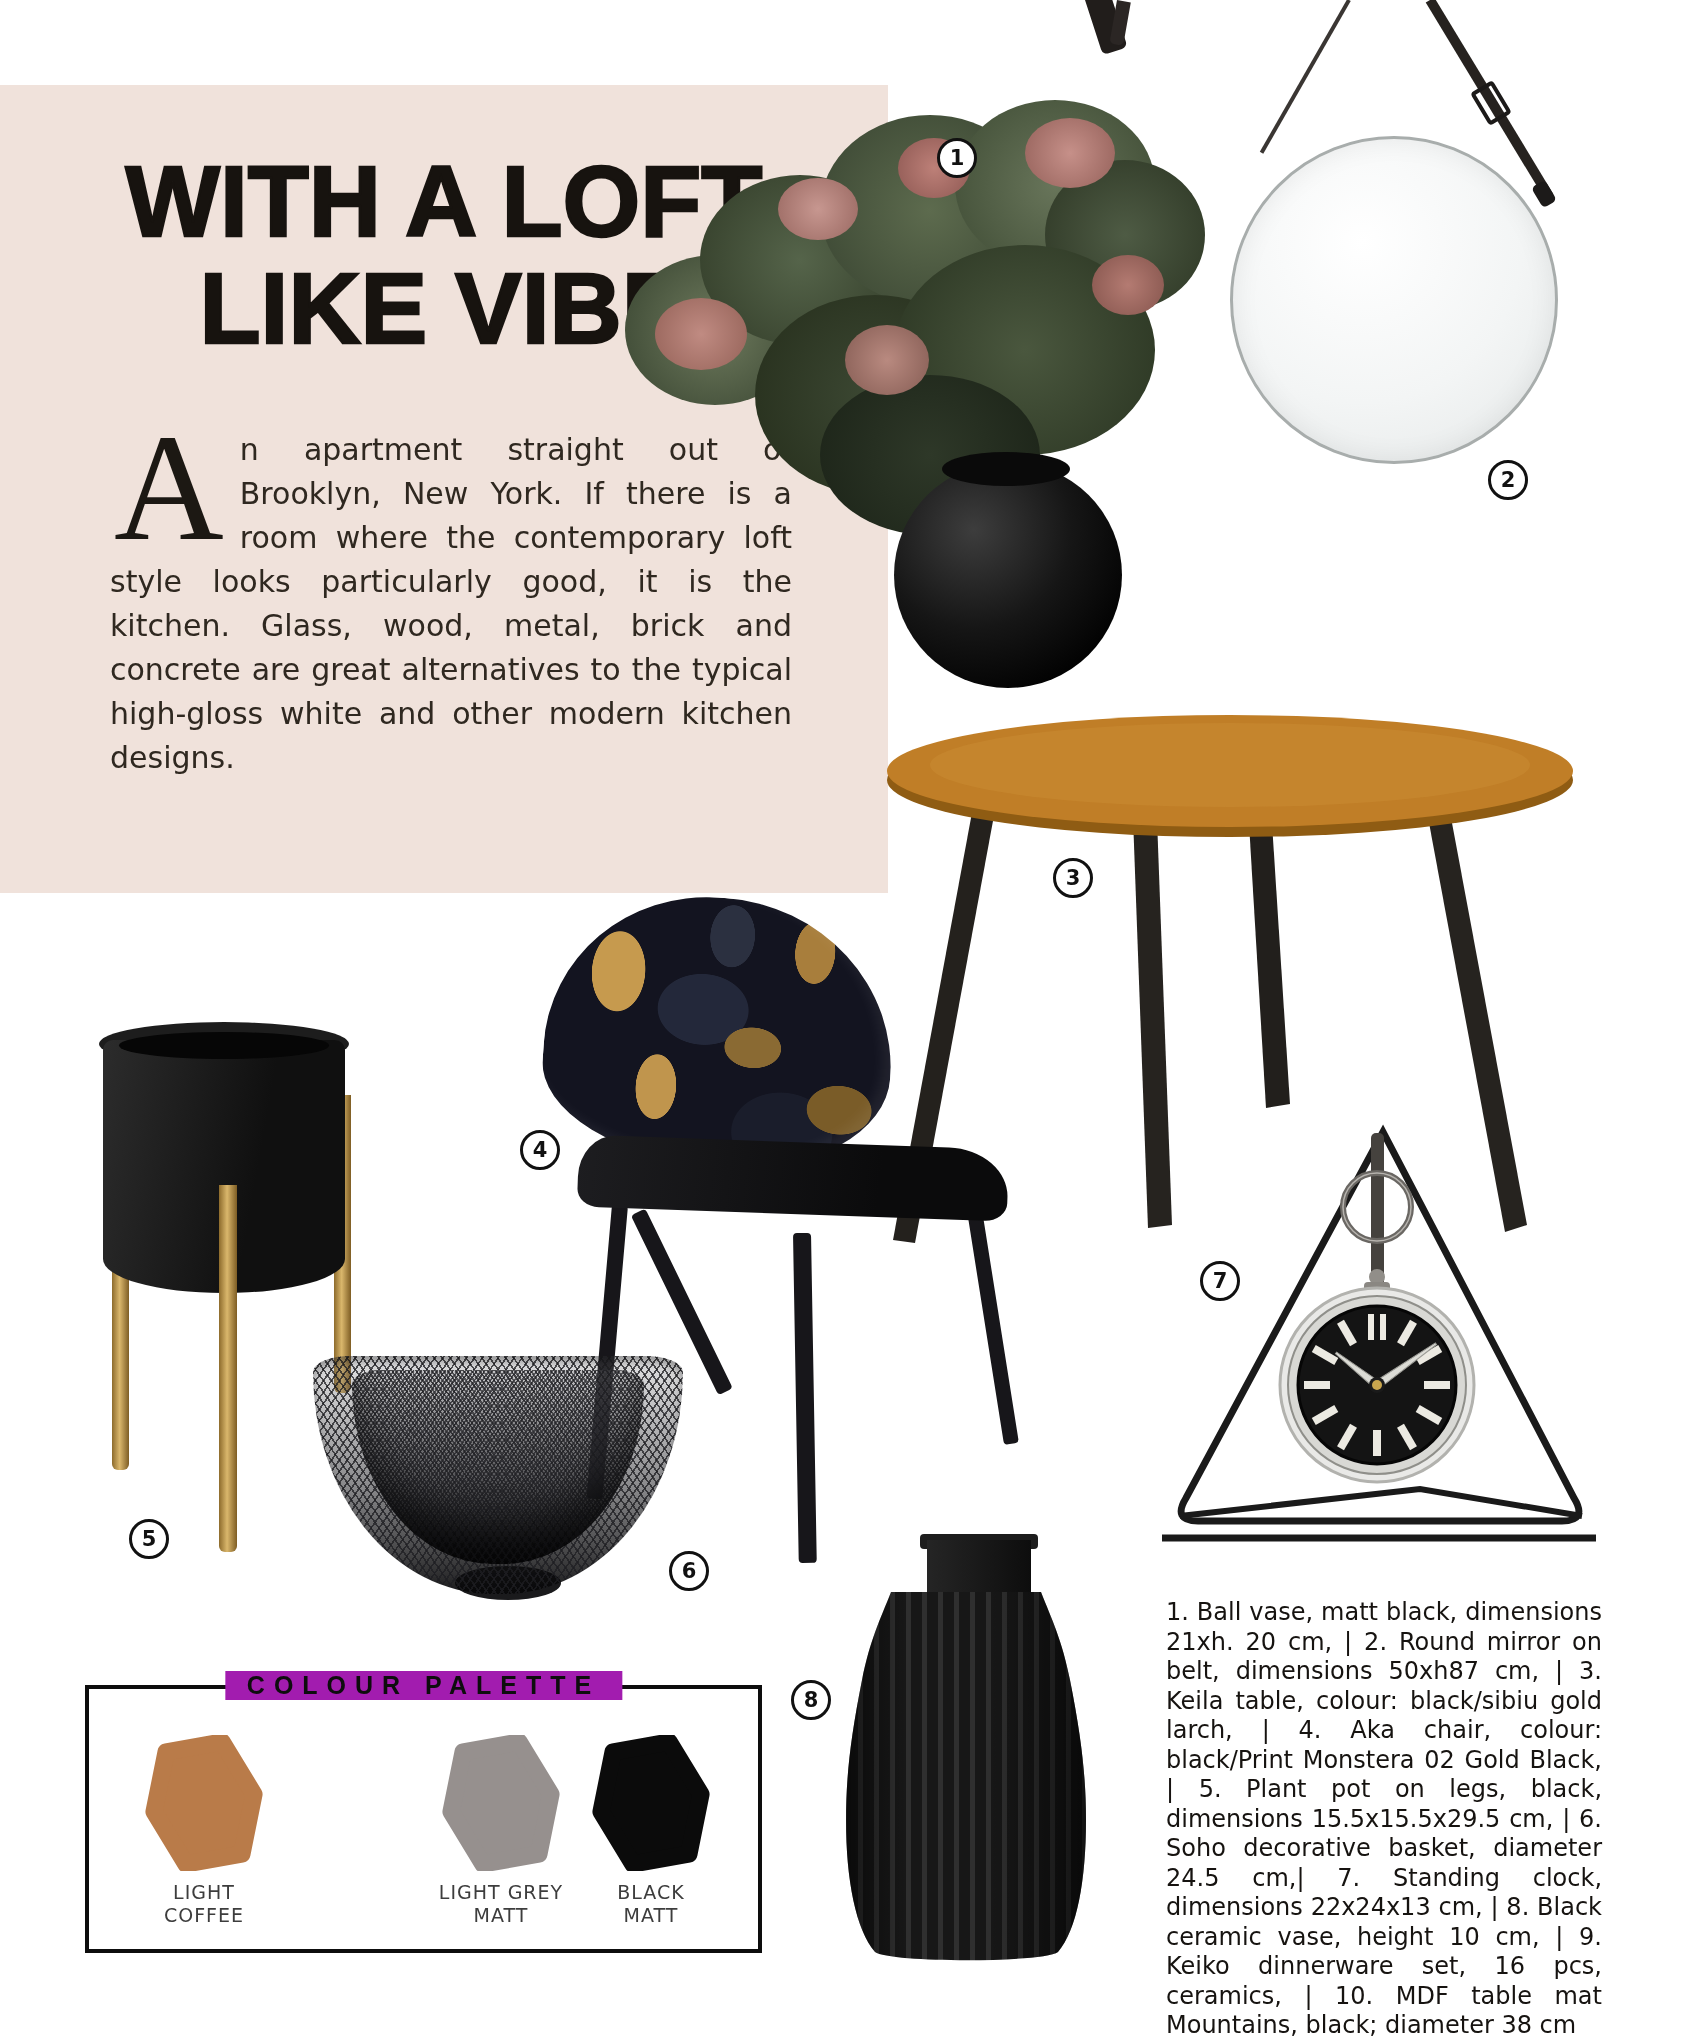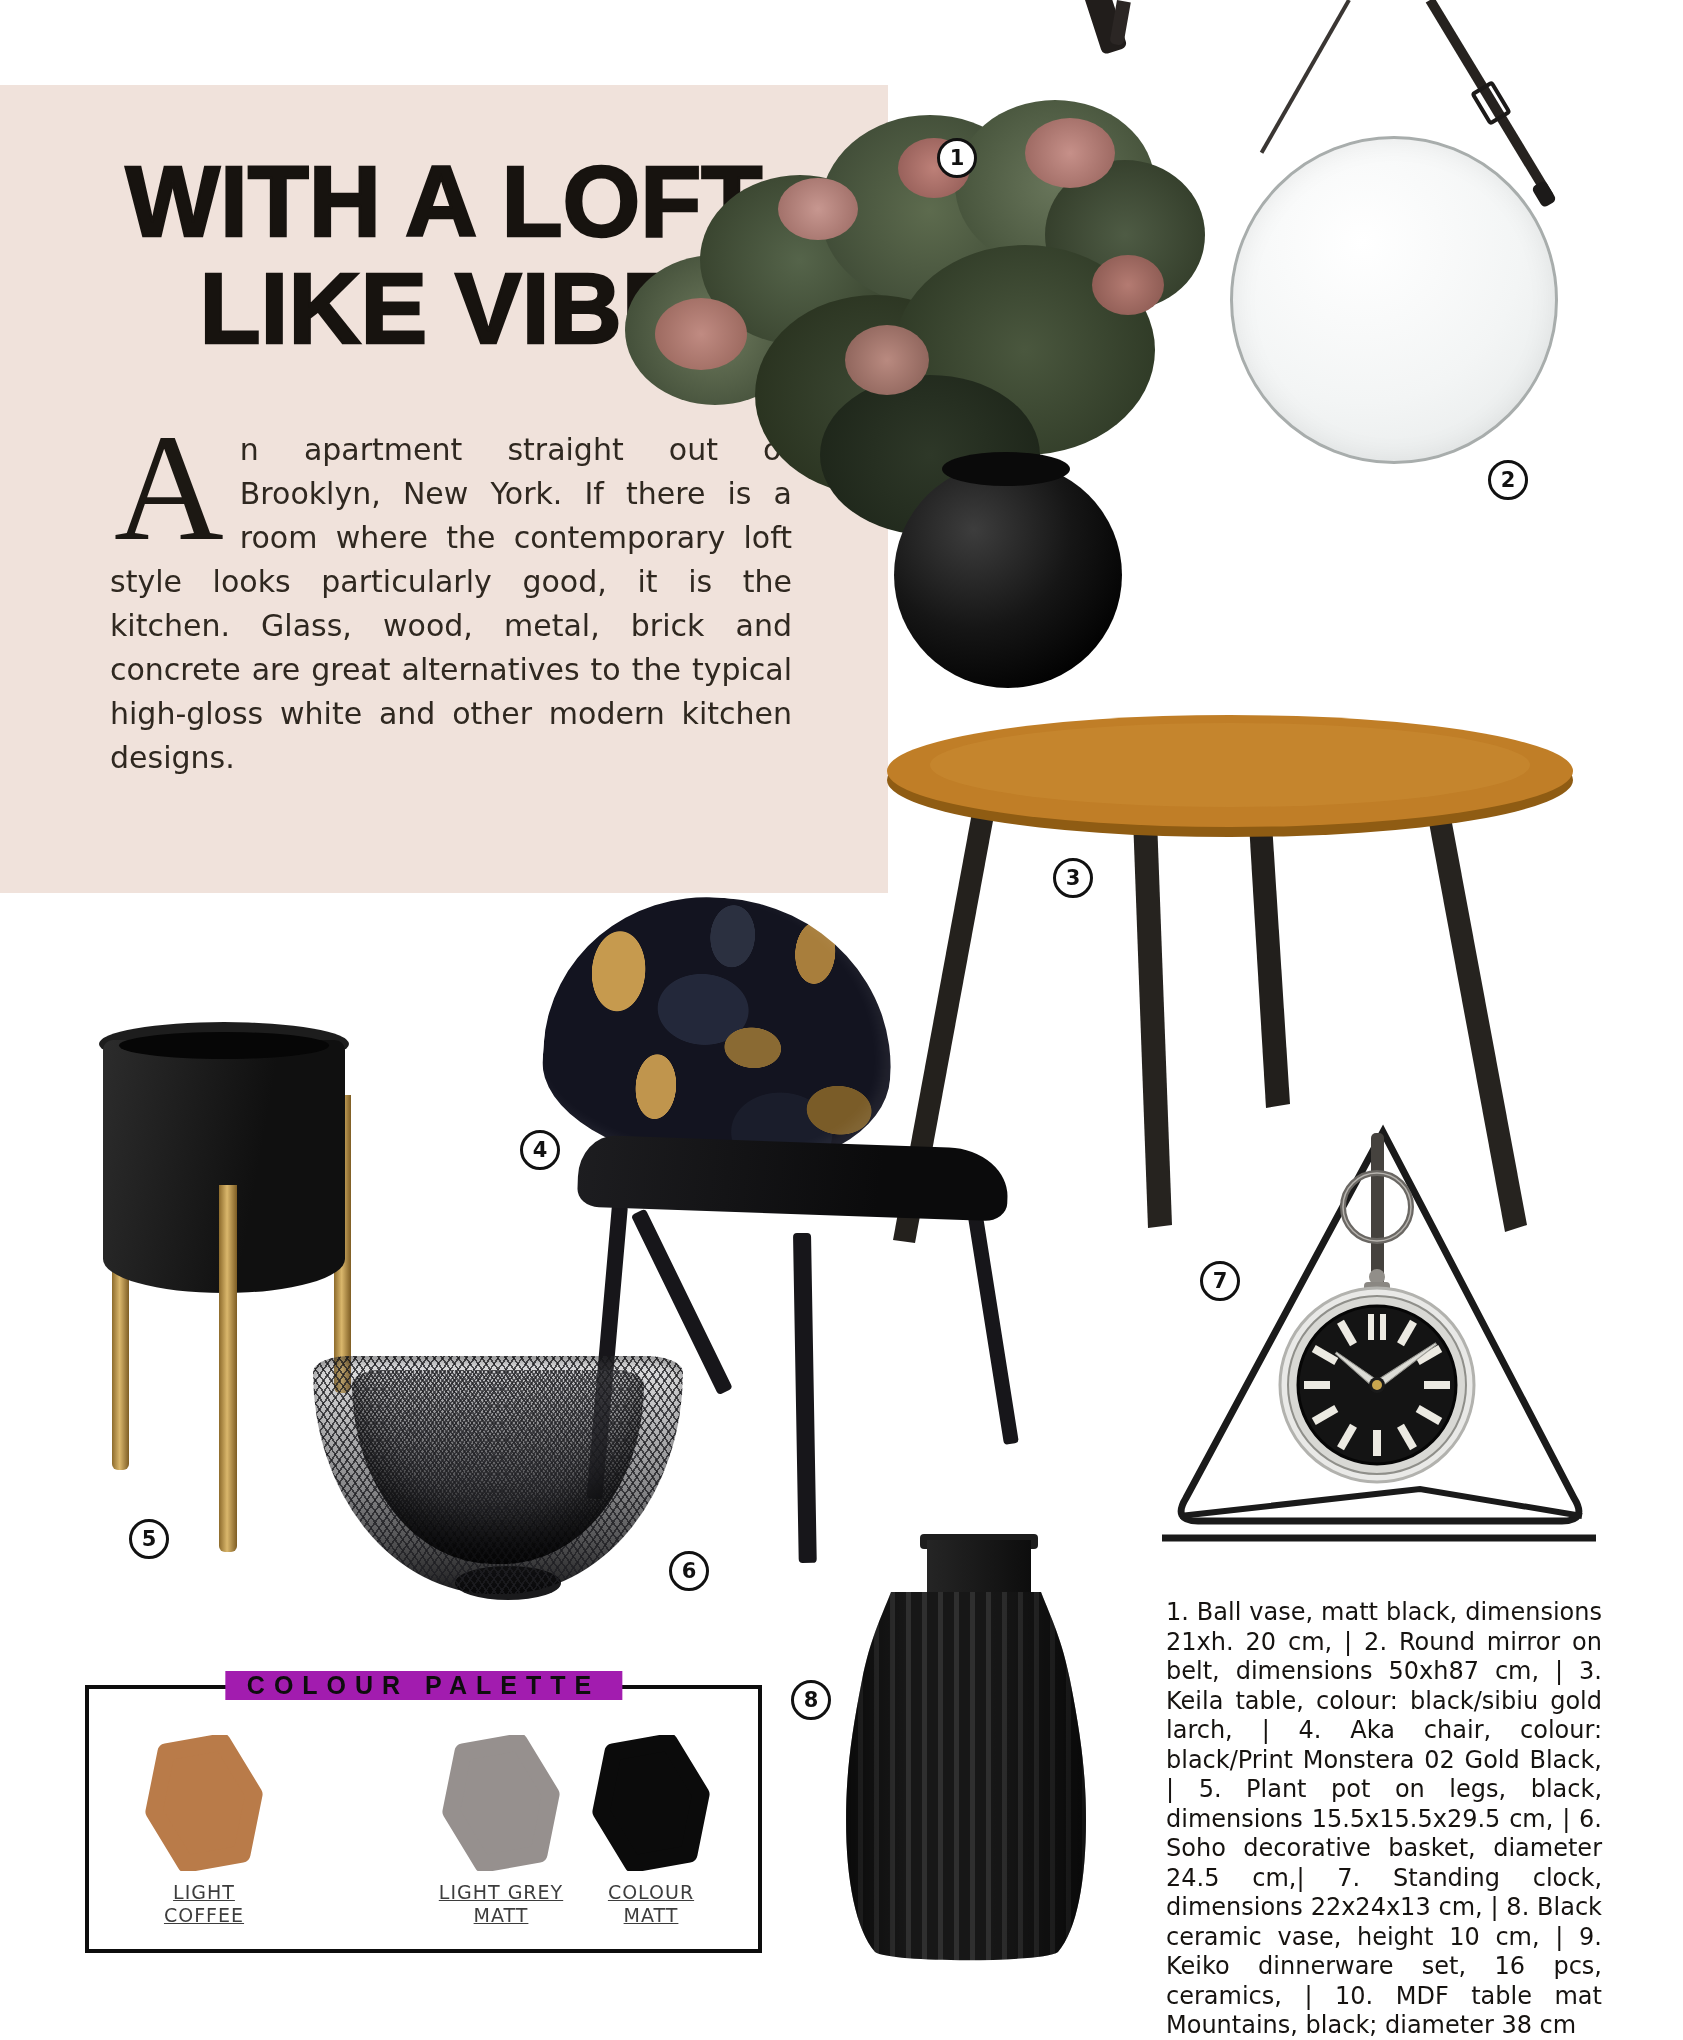--- a/index.html
+++ b/index.html
@@ -80,21 +80,21 @@
 
   
   #palette-box{left:85px;top:1685px;width:677px;height:268px;border:4px solid #0d0d0d;
                background:#fff;box-sizing:border-box;}
   #palette-title{left:50%;top:-18px;transform:translateX(-50%);background:#a21caf;
       padding:0 22px;white-space:nowrap;color:#0d0d0d;
       font-family:"Liberation Sans",sans-serif;font-weight:bold;
       font-size:25px;letter-spacing:9px;}
   .swatch{position:absolute;top:46px;width:150px;text-align:center;}
   .swatch svg{width:124px;height:136px;}
-  .swatch-label{margin-top:6px;color:#3d3d3d;font-size:19px;line-height:23px;letter-spacing:1px;text-decoration:underline;}
+  .swatch-label{margin-top:6px;color:#3d3d3d;font-size:19px;line-height:23px;letter-spacing:1px;}
 
   
   #products{left:1166px;top:1574px;width:436px;text-align:justify;color:#161310;
             font-size:24px;line-height:29.5px;}
   #products b{font-weight:normal;}
 
   
   #vase8-lip{left:920px;top:1534px;width:118px;height:15px;border-radius:4px;background:#1d1d1d;}
   #vase8-neck{left:927px;top:1540px;width:104px;height:56px;background:linear-gradient(90deg,#252525,#0d0d0d);}
 </style>
@@ -267,21 +267,21 @@
         <div>LIGHT GREY</div>
           <div>MATT</div>
       </div>
     </div>
 
     <div class="swatch" style="left:487px;">
       <svg viewBox="0 0 100 110">
         <polygon points="27,9 73,9 91,55 73,101 27,101 9,55" stroke-linejoin="round" stroke-width="14" transform="rotate(-10 50 55)" fill="#0b0b0b" stroke="#0b0b0b"></polygon>
       </svg>
       <div class="swatch-label">
-        <div>COLOUR</div>
+        <div>BLACK</div>
           <div>MATT</div>
       </div>
     </div>
   </div>
 
   <p id="products" class="abs"><b>1. Ball</b> vase, matt black, dimensions 21xh. 20 cm, | <b>2.</b> Round mirror on belt, dimensions 50xh87 cm, | <b>3. Keila</b> table, colour: black/sibiu gold larch, | <b>4. Aka</b> chair, colour: black/Print Monstera 02 Gold Black, | <b>5.</b> Plant pot on legs, black, dimensions 15.5x15.5x29.5 cm, | <b>6. Soho</b> decorative basket, diameter 24.5 cm,| <b>7.</b> Standing clock, dimensions 22x24x13 cm, | <b>8.</b> Black ceramic vase, height 10 cm, | <b>9. Keiko</b> dinnerware set, 16 pcs, ceramics, | <b>10.</b>  MDF table mat <b>Mountains</b>, black; diameter 38 cm</p>
 
   <div class="badge abs" style="left:937px;top:138px;">1</div>
   <div class="badge abs" style="left:1488px;top:460px;">2</div>
   <div class="badge abs" style="left:1053px;top:858px;">3</div>

